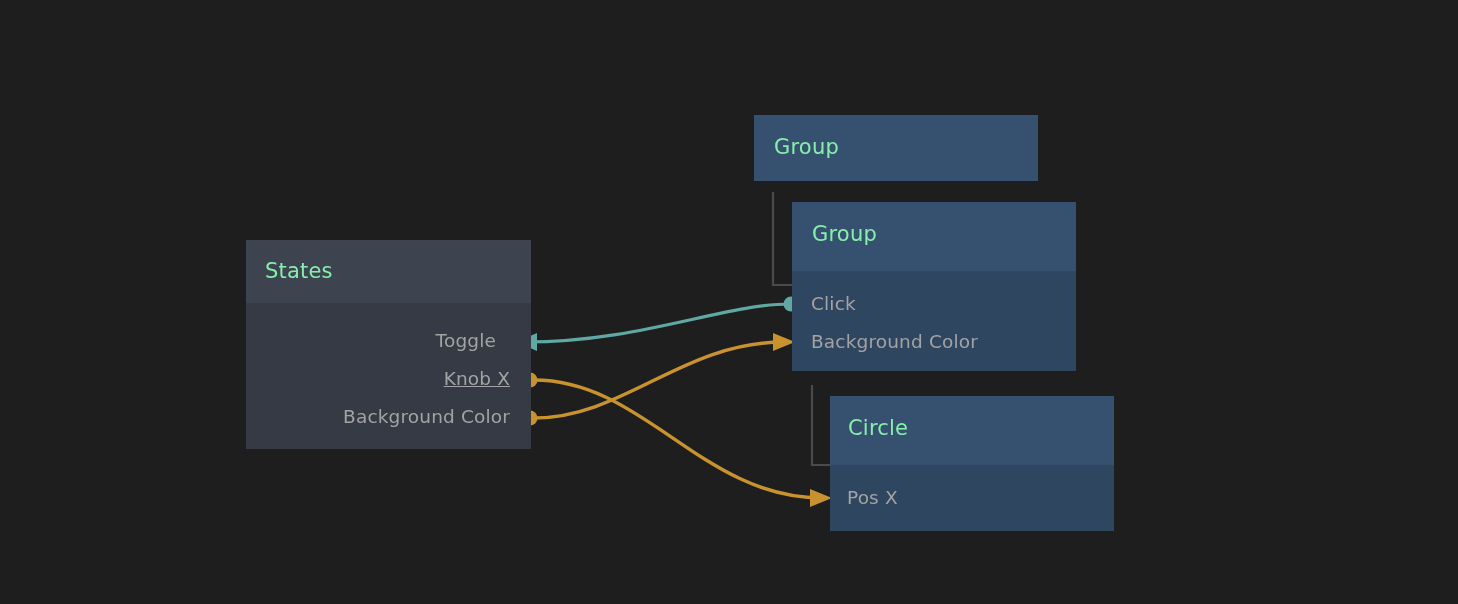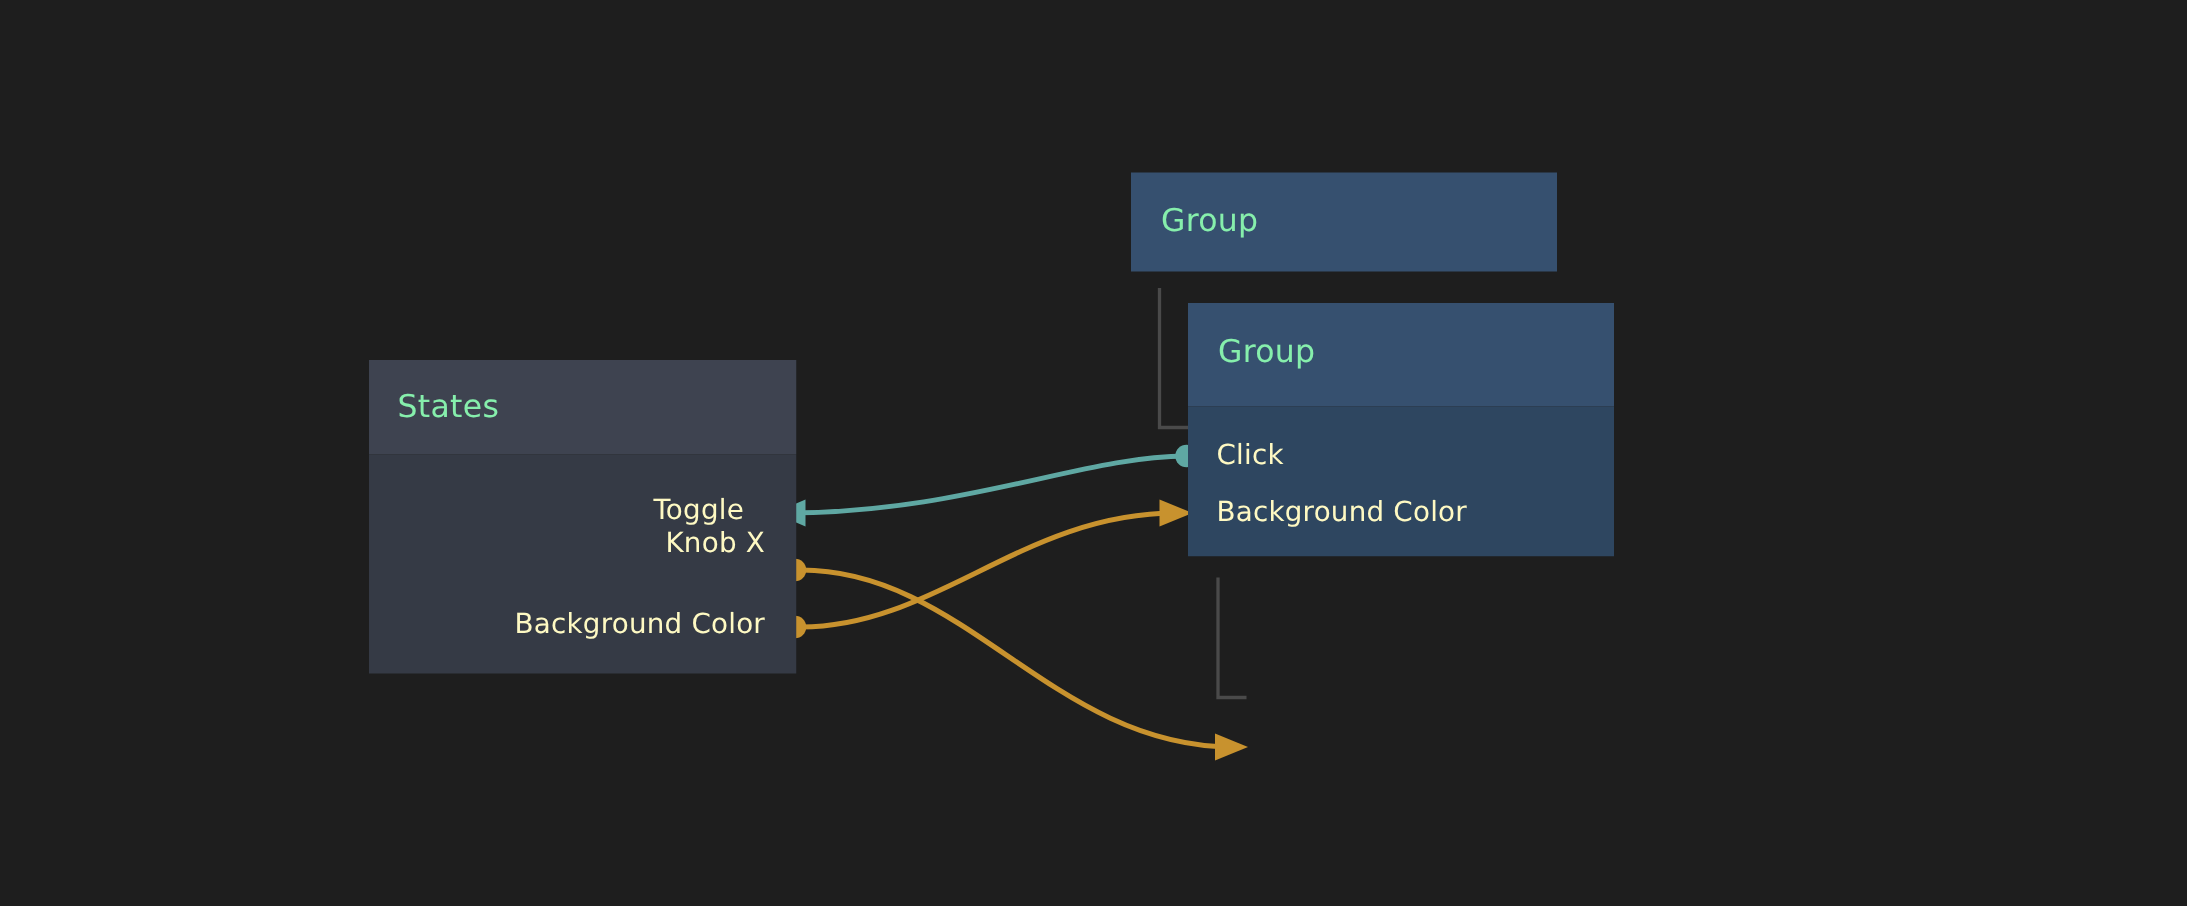--- a/index.html
+++ b/index.html
@@ -50,21 +50,21 @@
   }
   .node-body {
     position: absolute;
     left: 0;
     width: 100%;
     box-sizing: border-box;
   }
   .port-label {
     position: absolute;
     white-space: nowrap;
-    color: #fef9c3;
+    color: #a3a3a3;
     font-size: 18.5px;
     font-weight: 400;
     letter-spacing: 0.15px;
   }
   .port-label.right-aligned {
     text-align: center;
   }
   
   .node-states .node-header { background: #3e4350; }
   .node-states .node-body   { background: #353a45; }
@@ -96,30 +96,36 @@
     <circle cx="791" cy="304" r="7.5" fill="#5fa8a3"></circle>
     <circle cx="530" cy="380" r="7.5" fill="#c8922e"></circle>
     <circle cx="530" cy="418" r="7.5" fill="#c8922e"></circle>
   </svg>
 
   <div class="node node-states" style="left:246px; top:240px; width:285px; height:209px;">
     <div class="node-header" style="height:63px;"></div>
     <div class="node-body" style="top:63px; height:150px;"></div>
     <div class="node-title" style="left:19px; top:19px;">States</div>
     <div class="port-label right-aligned" style="right:35px; top:90px;">Toggle</div>
-    <div class="port-label right-aligned" style="right:21px; top:112px;">Knob X</div>
+    <div class="port-label right-aligned" style="right:21px; top:128px;text-decoration:underline;">Knob X</div>
     <div class="port-label right-aligned" style="right:21px; top:166px;">Background Color</div>
   </div>
 
   <div class="node node-blue node-blue-flat" style="left:754px; top:115px; width:284px; height:66px;">
     <div class="node-title" style="left:20px; top:20px;">Group</div>
   </div>
 
   <div class="node node-blue" style="left:792px; top:202px; width:284px; height:169px;">
     <div class="node-header" style="height:69px;"></div>
     <div class="node-body" style="top:69px; height:100px;"></div>
     <div class="node-title" style="left:20px; top:20px;">Group</div>
     <div class="port-label" style="left:19px; top:91px;">Click</div>
     <div class="port-label" style="left:19px; top:129px;">Background Color</div>
   </div>
 
+  <div class="node node-blue" style="left:830px; top:396px; width:284px; height:135px;">
+    <div class="node-header" style="height:69px;"></div>
+    <div class="node-body" style="top:69px; height:66px;"></div>
+    <div class="node-title" style="left:18px; top:20px;">Circle</div>
+    <div class="port-label" style="left:17px; top:91px;">Pos X</div>
+  </div>
 
 </div>
 
 </body></html>

